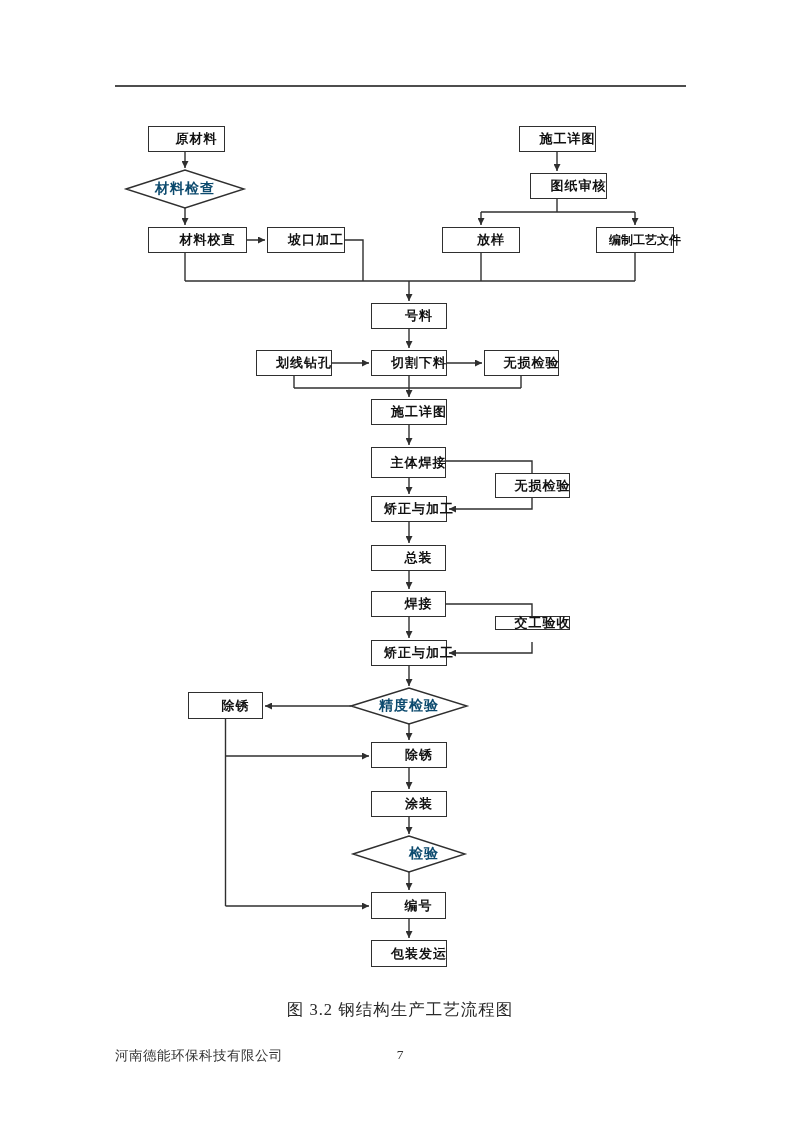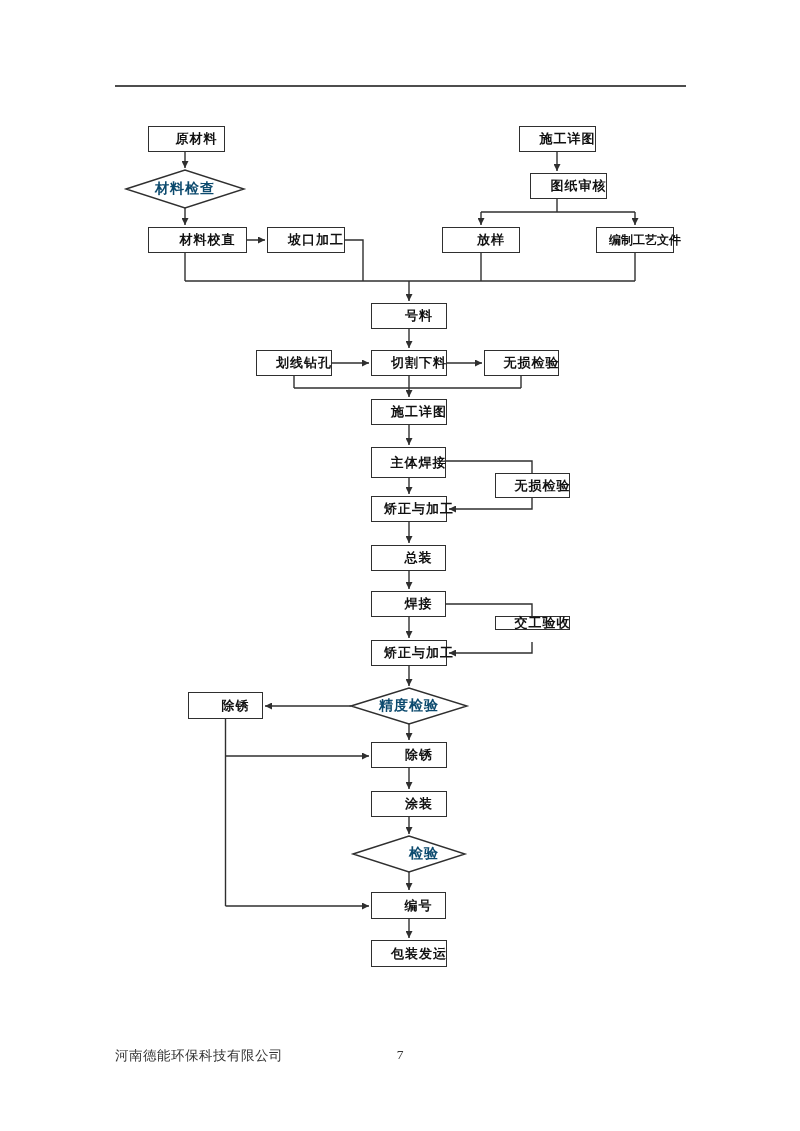--- a/index.html
+++ b/index.html
@@ -136,17 +136,18 @@
   <div class="node" style="left:495px;top:616px;width:75px;height:14px">交工验收</div>
   <div class="node" style="left:371px;top:640px;width:76px;height:26px">矫正与加工</div>
   <div class="dlabel" style="left:353px;top:693px;width:112px;height:26px">精度检验</div>
   <div class="node" style="left:188px;top:692px;width:75px;height:27px">除锈</div>
   <div class="node" style="left:371px;top:742px;width:76px;height:26px">除锈</div>
   <div class="node" style="left:371px;top:791px;width:76px;height:26px">涂装</div>
   <div class="dlabel" style="left:370px;top:841px;width:108px;height:26px">检验</div>
   <div class="node" style="left:371px;top:892px;width:75px;height:27px">编号</div>
   <div class="node" style="left:371px;top:940px;width:76px;height:27px">包装发运</div>
 
+  <div class="caption">图 3.2 钢结构生产工艺流程图</div>
 
   <div class="footer-company">河南德能环保科技有限公司</div>
   <div class="footer-page">7</div>
 
 </div>
 
 </body></html>

